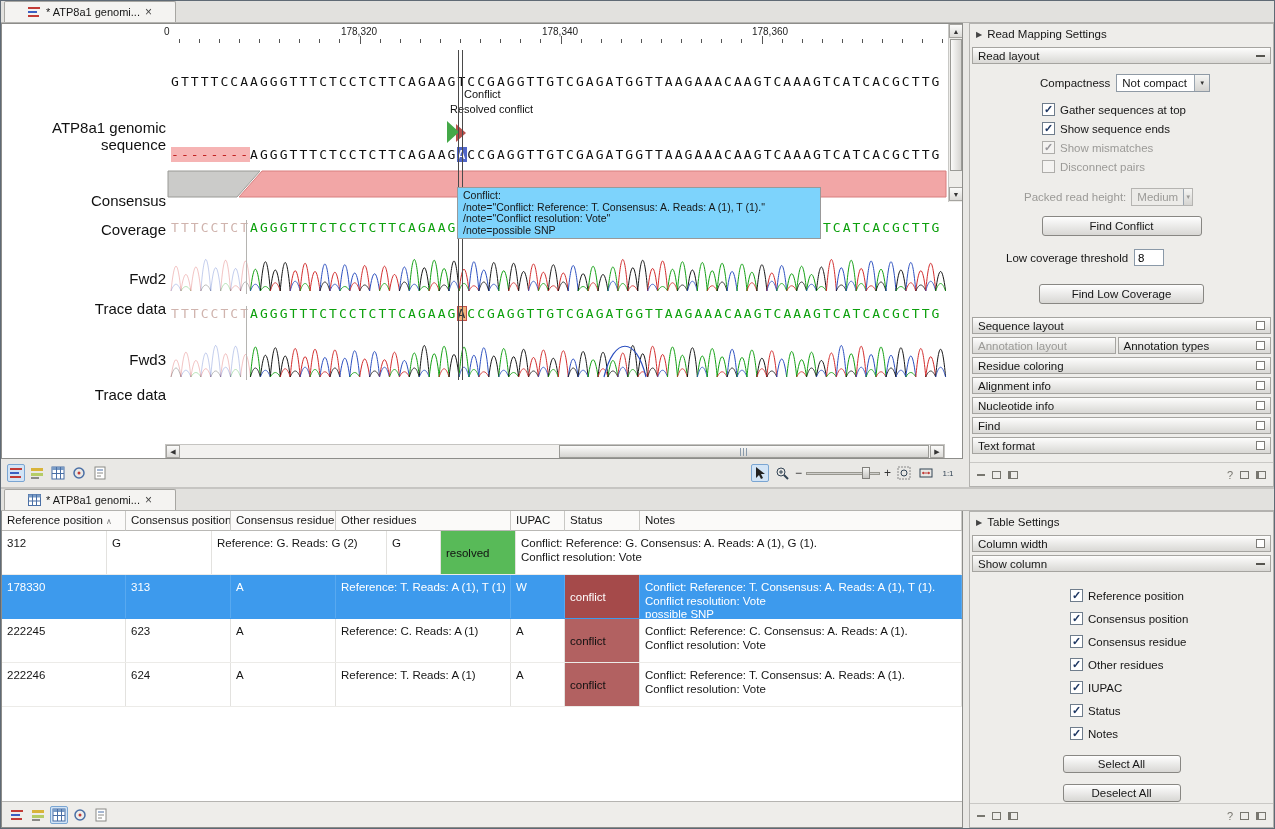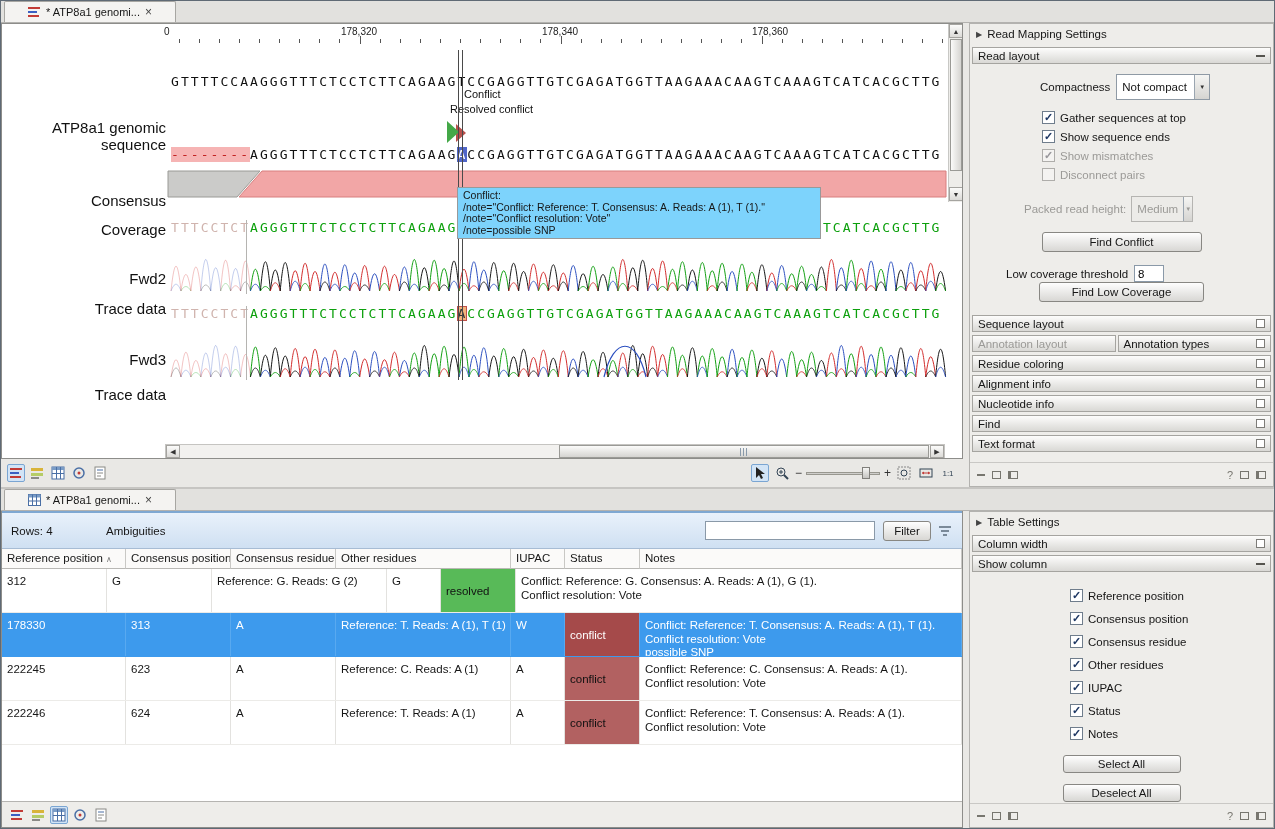--- a/index.html
+++ b/index.html
@@ -20,21 +20,21 @@
   .ph-arrow { font-size:8px; color:#444; }
   .group-header { height:17px; background:linear-gradient(#fdfdfc,#d9d8d5); border:1px solid #a5a4a0; display:flex; align-items:center; justify-content:space-between; padding:0 5px; margin:3px 2px 0; font-size:11.5px; }
   .dual { display:flex; gap:2px; margin:3px 2px 0; }
   .dual .group-header { margin:0; }
   .f48 { flex:0 0 48%; } .f52 { flex:1; }
   .expand-box { width:9px; height:9px; border:1px solid #7d7c78; background:#fff; flex:none; }
   .collapse-bar { width:9px; height:2px; background:#55544f; flex:none; }
   .dis-l { color:#9b9a97; }
 
   .btn { height:20px; background:linear-gradient(#fefefe,#d8d7d4); border:1px solid #888783; border-radius:3px; font-size:11.5px; display:flex; align-items:center; justify-content:center; cursor:default; }
-  .combo { height:26px; border:1px solid #8f9aa5; background:#fff; display:flex; align-items:center; font-size:11.5px; }
+  .combo { height:18px; border:1px solid #8f9aa5; background:#fff; display:flex; align-items:center; font-size:11.5px; }
   .combo .cv { padding:0 5px; flex:1; white-space:nowrap; }
   .combo .ca { width:15px; height:100%; border-left:1px solid #9aa5b0; background:linear-gradient(#f5f5f3,#d5d4d1); display:flex; align-items:center; justify-content:center; font-size:6px; color:#333; }
   .combo.dis { background:#ecebe8; border-color:#b5b4b1; color:#9b9a97; }
   .combo.dis .ca { color:#9b9a97; }
   .tfield { height:17px; border:1px solid #8a99a8; font-size:11.5px; padding:0 3px; font-family:"Liberation Sans",sans-serif; }
 
   .cbrow { display:flex; align-items:center; gap:5px; height:19px; }
   .cb { width:13px; height:13px; border:1px solid #6f7d8c; background:#fff; display:flex; align-items:center; justify-content:center; font-size:11px; font-weight:bold; color:#1f3864; line-height:1; flex:none; }
   .cb.dis { border-color:#aeadaa; background:#f4f3f1; color:#98979b; }
   .cbl { font-size:11.5px; }
@@ -83,21 +83,21 @@
   .zs-thumb { position:absolute; top:1px; left:56px; width:8px; height:12px; background:linear-gradient(#f5f5f3,#c5c4c1); border:1px solid #807f7b; }
   .zlabel { font-size:12px; color:#333; }
 
   
   .rl-content { padding:7px 0 10px; }
   .row-compact { display:flex; align-items:center; gap:6px; margin:3px 0 8px 70px; }
   .rl-checks { margin-left:72px; }
   .row-packed { display:flex; align-items:center; gap:5px; margin:12px 0 0 54px; }
   .row-lowcov { display:flex; align-items:center; gap:6px; margin:13px 0 0 36px; }
   .btn-fc { width:160px; margin:10px auto 0; }
-  .btn-flc { width:165px; margin:0 auto 0; }
+  .btn-flc { width:165px; margin:18px auto 0; }
 
   
   .table-col { flex:1; display:flex; flex-direction:column; border:1px solid #8d8d8a; border-top:none; background:#fff; min-height:0; }
   .table-toolbar { height:38px; background:linear-gradient(#e9f1fb,#cfe0f2); border-top:2px solid #7fa8d2; border-bottom:1px solid #a7bcd4; display:flex; align-items:center; padding:0 9px; flex:none; }
   .rows-label { width:95px; }
   .search-input { margin-left:auto; width:170px; height:19px; }
   .filter-btn { width:48px; height:20px; margin-left:8px; }
   .thead { display:flex; height:20px; flex:none; }
   .thead .tc { padding-top:3px; background:#fbfaf9; border-right:1px solid #c9c8c5; border-bottom:1px solid #b9b8b5; }
   .tc { padding:6px 4px 0 5px; border-right:1px solid #e3e2df; overflow:hidden; font-size:11.5px; white-space:nowrap; }
@@ -732,31 +732,20 @@
             <line x1="0.5" y1="7" x2="12.5" y2="7" stroke="#4a6fa5"></line>
         </svg>
         <span>* ATP8a1 genomi...</span>
         <span class="tab-close">×</span>
       </div>
     </div>
 
     <div class="body-row">
       <div class="left-pane">
         <div class="table-col">
-          <div class="table-toolbar">
-            <span class="rows-label">Rows: 4</span>
-            <span>Ambiguities</span>
-            <input class="tfield search-input" value="" style="">
-            <div class="btn filter-btn">Filter</div>
-            <svg width="16" height="16" style="margin-left:6px">
-              <line x1="2" y1="4" x2="14" y2="4" stroke="#5a6a7a" stroke-width="1.5"></line>
-                <line x1="4" y1="8" x2="12" y2="8" stroke="#5a6a7a" stroke-width="1.5"></line>
-                <line x1="6" y1="12" x2="10" y2="12" stroke="#5a6a7a" stroke-width="1.5"></line>
-            </svg>
-          </div>
 
           <div class="thead">
             <div class="tc c0"><span>Reference position</span><span class="sort-ind">∧</span></div>
             <div class="tc c1"><span>Consensus position</span></div>
             <div class="tc c2"><span>Consensus residue</span></div>
             <div class="tc c3"><span>Other residues</span></div>
             <div class="tc c4"><span>IUPAC</span></div>
             <div class="tc c5"><span>Status</span></div>
             <div class="tc c6"><span>Notes</span></div>
           </div>

